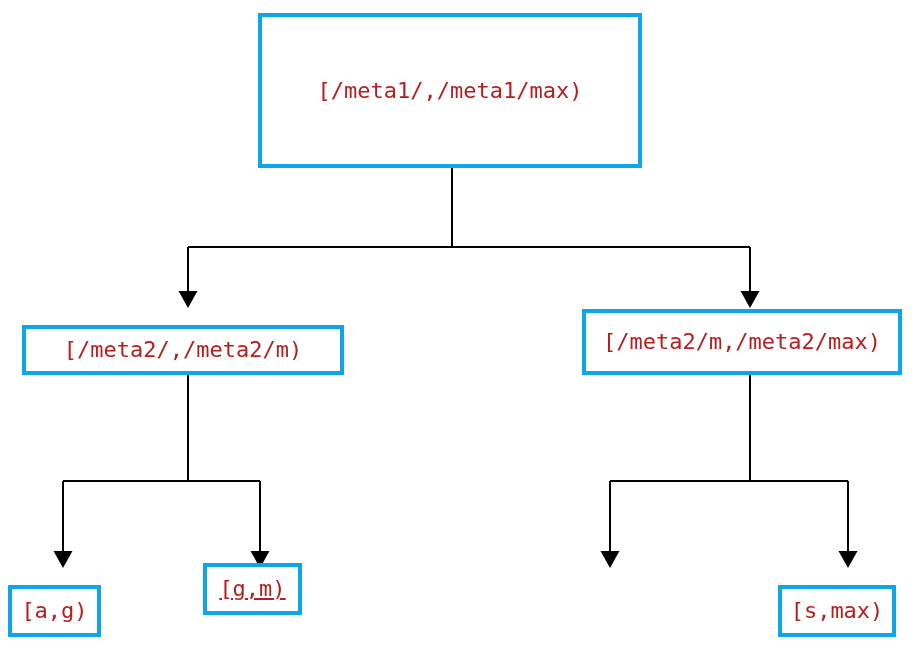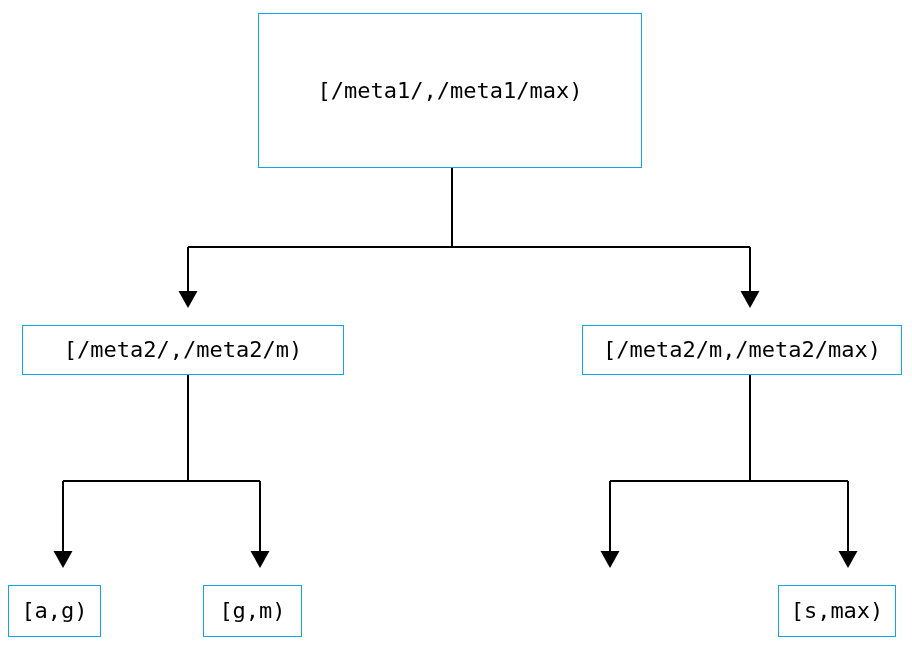--- a/index.html
+++ b/index.html
@@ -28,35 +28,35 @@
     stroke-width: 2;
     fill: none;
   }
   .arrowhead {
     fill: #000000;
     stroke: none;
   }
   .node {
     position: absolute;
     box-sizing: border-box;
-    border: 1px solid #0ea5e9;
+    border: 4px solid #0ea5e9;
     background: #ffffff;
     display: flex;
     align-items: center;
     justify-content: center;
-    color: #000000;
+    color: #b91c1c;
     font-size: 22px;
     line-height: 1;
     white-space: nowrap;
   }
   .node-root  { left: 258px; top: 13px;  width: 384px; height: 155px; }
   .node-left  { left: 22px;  top: 325px; width: 322px; height: 50px; }
-  .node-right { left: 582px; top: 325px; width: 320px; height: 50px; }
+  .node-right { left: 582px; top: 309px; width: 320px; height: 66px; }
   .node-leaf-ag   { left: 8px;   top: 585px; width: 93px;  height: 52px; }
-  .node-leaf-gm   { left: 203px; top: 585px; width: 99px;  height: 52px; }
+  .node-leaf-gm   { left: 203px; top: 563px; width: 99px;  height: 52px; text-decoration: underline; }
   .node-leaf-ms   { left: 553px; top: 585px; width: 100px; height: 52px; }
   .node-leaf-smax { left: 778px; top: 585px; width: 118px; height: 52px; }
 </style>
 </head>
 <body>
 
 <div class="stage">
 
   <svg class="edges" viewBox="0 0 912 652">
 

